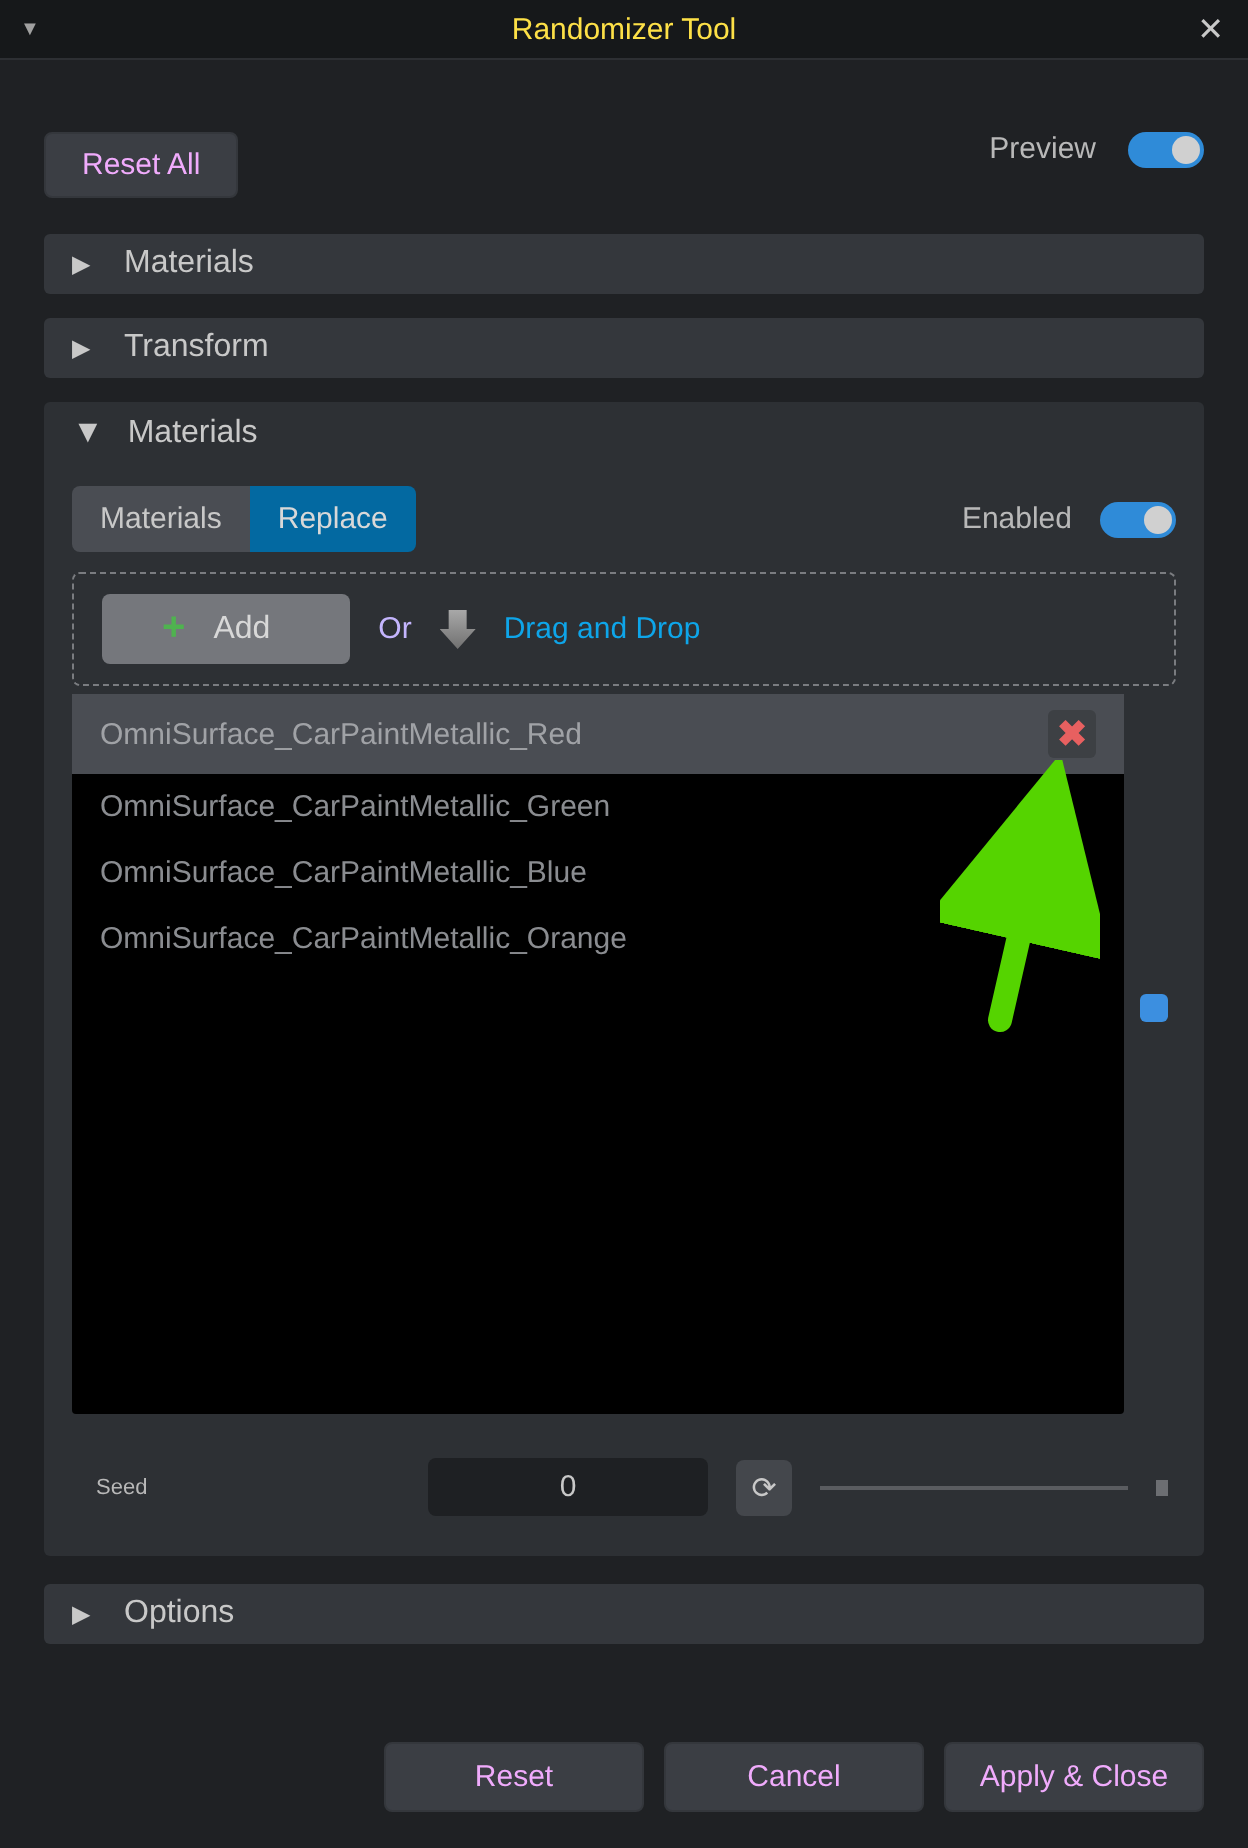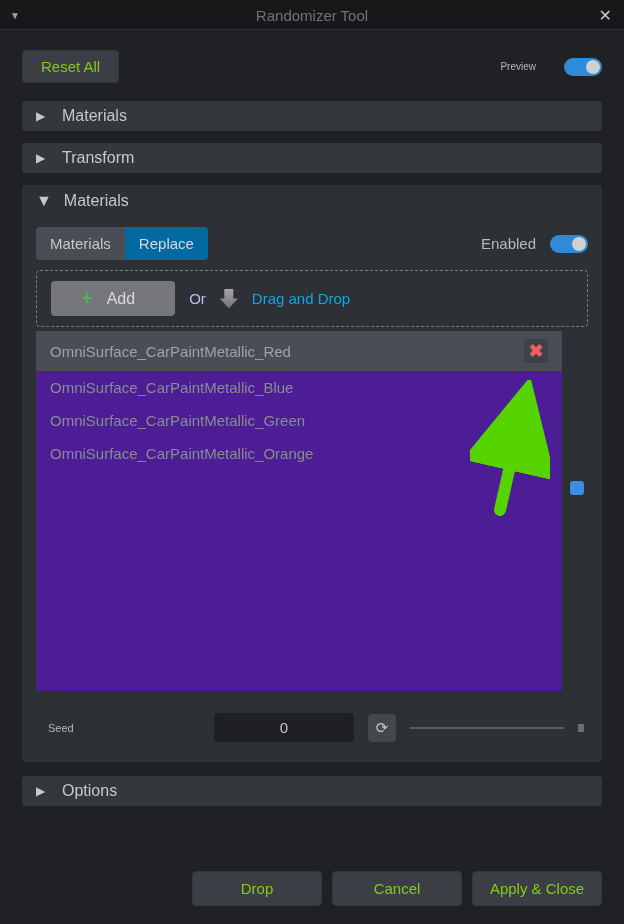--- a/index.html
+++ b/index.html
@@ -28,21 +28,21 @@
     top: 50%;
     transform: translateY(-50%);
     font-size: 10px;
     color: #a0a0a0;
   }
   .titlebar .title {
     position: absolute;
     left: 50%;
     top: 50%;
     transform: translate(-50%, -50%);
-    color: #737373;
+    color: #fde047;
     font-size: 15px;
   }
   .titlebar .close {
     position: absolute;
     right: 12px;
     top: 50%;
     transform: translateY(-50%);
     color: #c8c8c8;
     font-size: 16px;
     cursor: pointer;
@@ -55,31 +55,32 @@
   .toprow {
     display: flex;
     justify-content: space-between;
     align-items: center;
     margin-bottom: 18px;
   }
   .btn {
     background: #3b3e44;
     border: 1px solid #34373c;
     border-radius: 4px;
-    color: #84cc16;
+    color: #f0abfc;
     padding: 7px 18px;
     font-size: 15px;
     cursor: pointer;
+    margin-top: 16px;
   }
   .preview-group {
     display: flex;
     align-items: center;
-    gap: 28px;
+    gap: 16px;
     color: #b8b8b8;
-    font-size: 10px;
+    font-size: 15px;
     margin-left: 11px;
   }
   
   .toggle {
     width: 38px;
     height: 18px;
     border-radius: 10px;
     position: relative;
     cursor: pointer;
   }
@@ -195,21 +196,21 @@
     clip-path: polygon(25% 0, 75% 0, 75% 50%, 100% 50%, 50% 100%, 0 50%, 25% 50%);
   }
   .drag-text { color: #0ea5e9; }
   
   .mat-list-wrap {
     display: flex;
     gap: 8px;
   }
   .mat-list {
     flex: 1;
-    background: #4c1d95;
+    background: #000000;
     min-height: 360px;
     border-radius: 0 0 2px 2px;
   }
   .mat-item {
     padding: 8px 14px;
     font-size: 15px;
     color: #8a8c90;
     display: flex;
     justify-content: space-between;
     align-items: center;
@@ -372,24 +373,24 @@
         <span class="drag-text">Drag and Drop</span>
       </div>
 
       <div class="mat-list-wrap">
         <div class="mat-list">
           <div class="mat-item hover">
             <span>OmniSurface_CarPaintMetallic_Red</span>
             <span class="remove-x">✖</span>
           </div>
           <div class="mat-item">
-            <span>OmniSurface_CarPaintMetallic_Blue</span>
+            <span>OmniSurface_CarPaintMetallic_Green</span>
           </div>
           <div class="mat-item">
-            <span>OmniSurface_CarPaintMetallic_Green</span>
+            <span>OmniSurface_CarPaintMetallic_Blue</span>
           </div>
           <div class="mat-item">
             <span>OmniSurface_CarPaintMetallic_Orange</span>
           </div>
         </div>
         <div class="side-marker-lane">
           <div class="side-marker"></div>
         </div>
       </div>
 
@@ -406,21 +407,21 @@
   </div>
 
   <div class="accordion">
     <span class="arrow">▶</span>
     <span>Options</span>
   </div>
 
 </div>
 
 <div class="footer">
-  <button class="btn">Drop</button>
+  <button class="btn">Reset</button>
   <button class="btn">Cancel</button>
   <button class="btn">Apply &amp; Close</button>
 </div>
 
 <svg class="anno" style="left:470px; top:380px;" width="80" height="140">
   <defs>
     <marker id="ah" markerWidth="10" markerHeight="10" refX="6" refY="4" orient="auto">
       <path d="M0,0 L8,4 L0,8 Z" fill="#55d400"></path>
     </marker>
   </defs>

